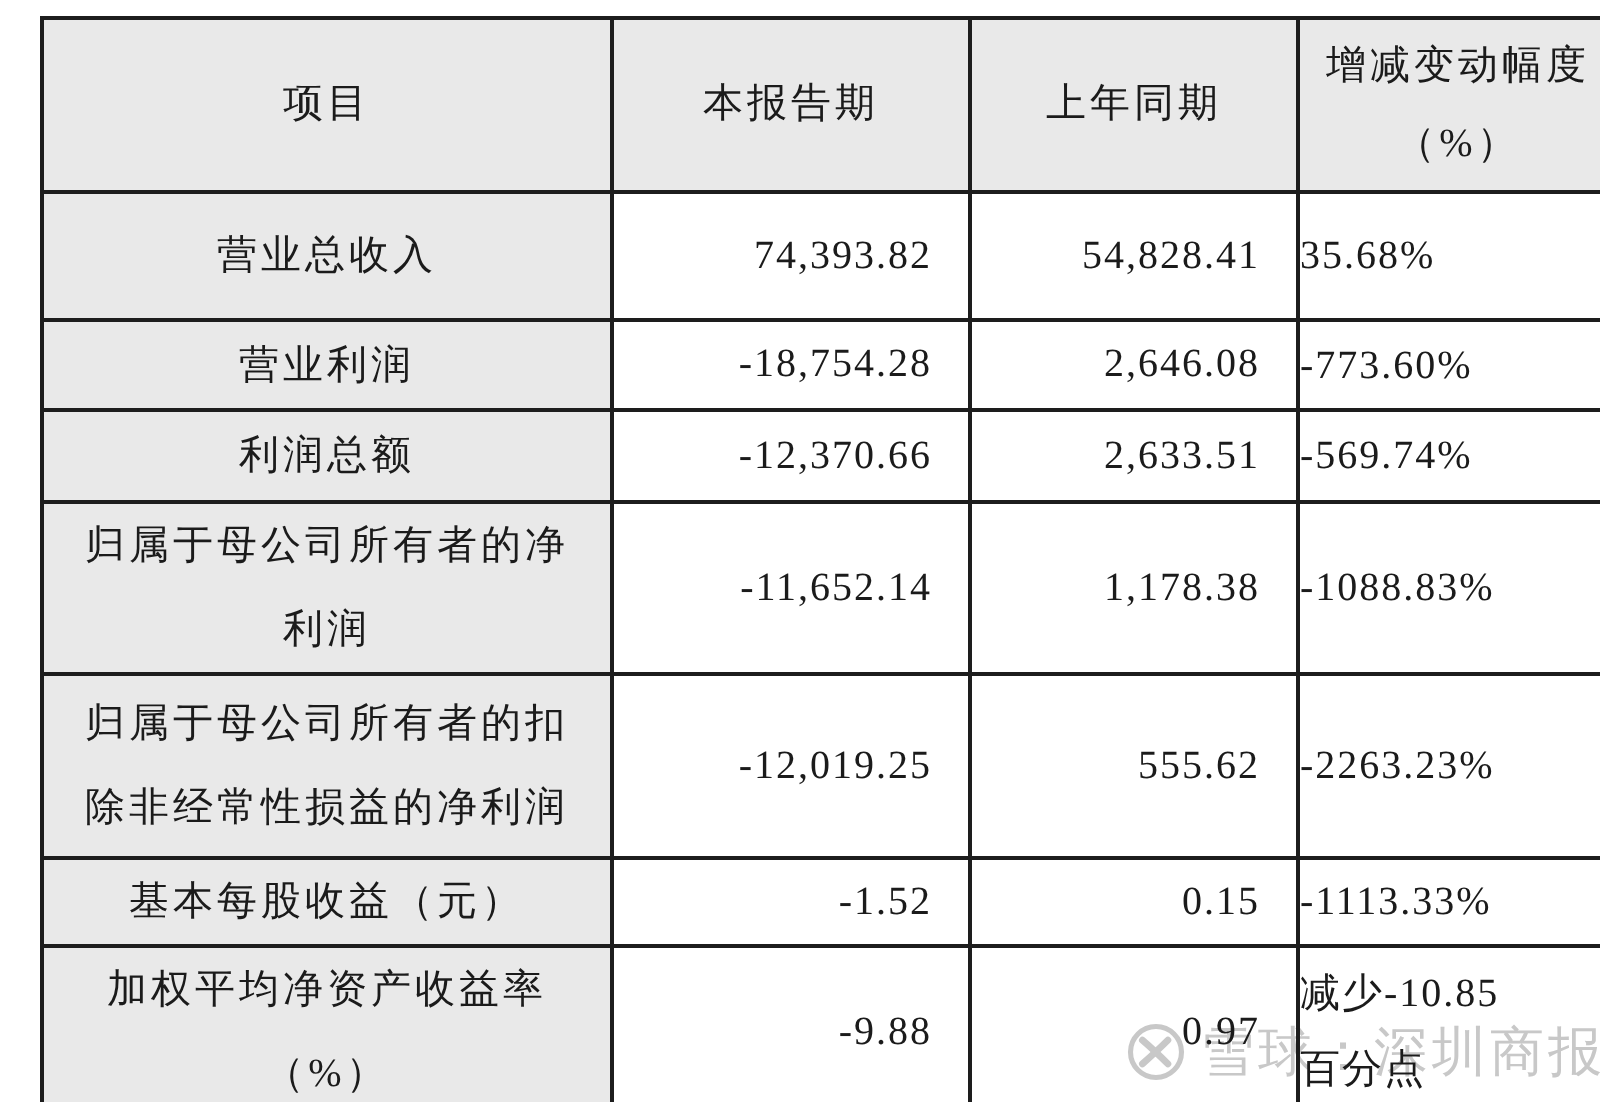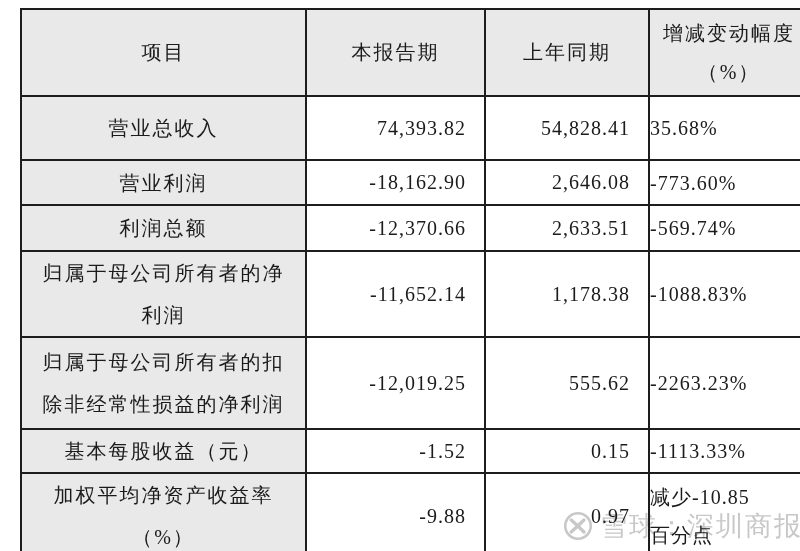--- a/index.html
+++ b/index.html
@@ -104,21 +104,21 @@
 （%）</th>
       </tr>
       <tr style="height:64px">
         <td class="item">营业总收入</td>
         <td class="num">74,393.82</td>
         <td class="num">54,828.41</td>
         <td class="pct">35.68%</td>
       </tr>
       <tr style="height:45px">
         <td class="item">营业利润</td>
-        <td class="num">-18,162.90</td>
+        <td class="num">-18,754.28</td>
         <td class="num">2,646.08</td>
         <td class="pct">-773.60%</td>
       </tr>
       <tr style="height:46px">
         <td class="item">利润总额</td>
         <td class="num">-12,370.66</td>
         <td class="num">2,633.51</td>
         <td class="pct">-569.74%</td>
       </tr>
       <tr style="height:79px">

